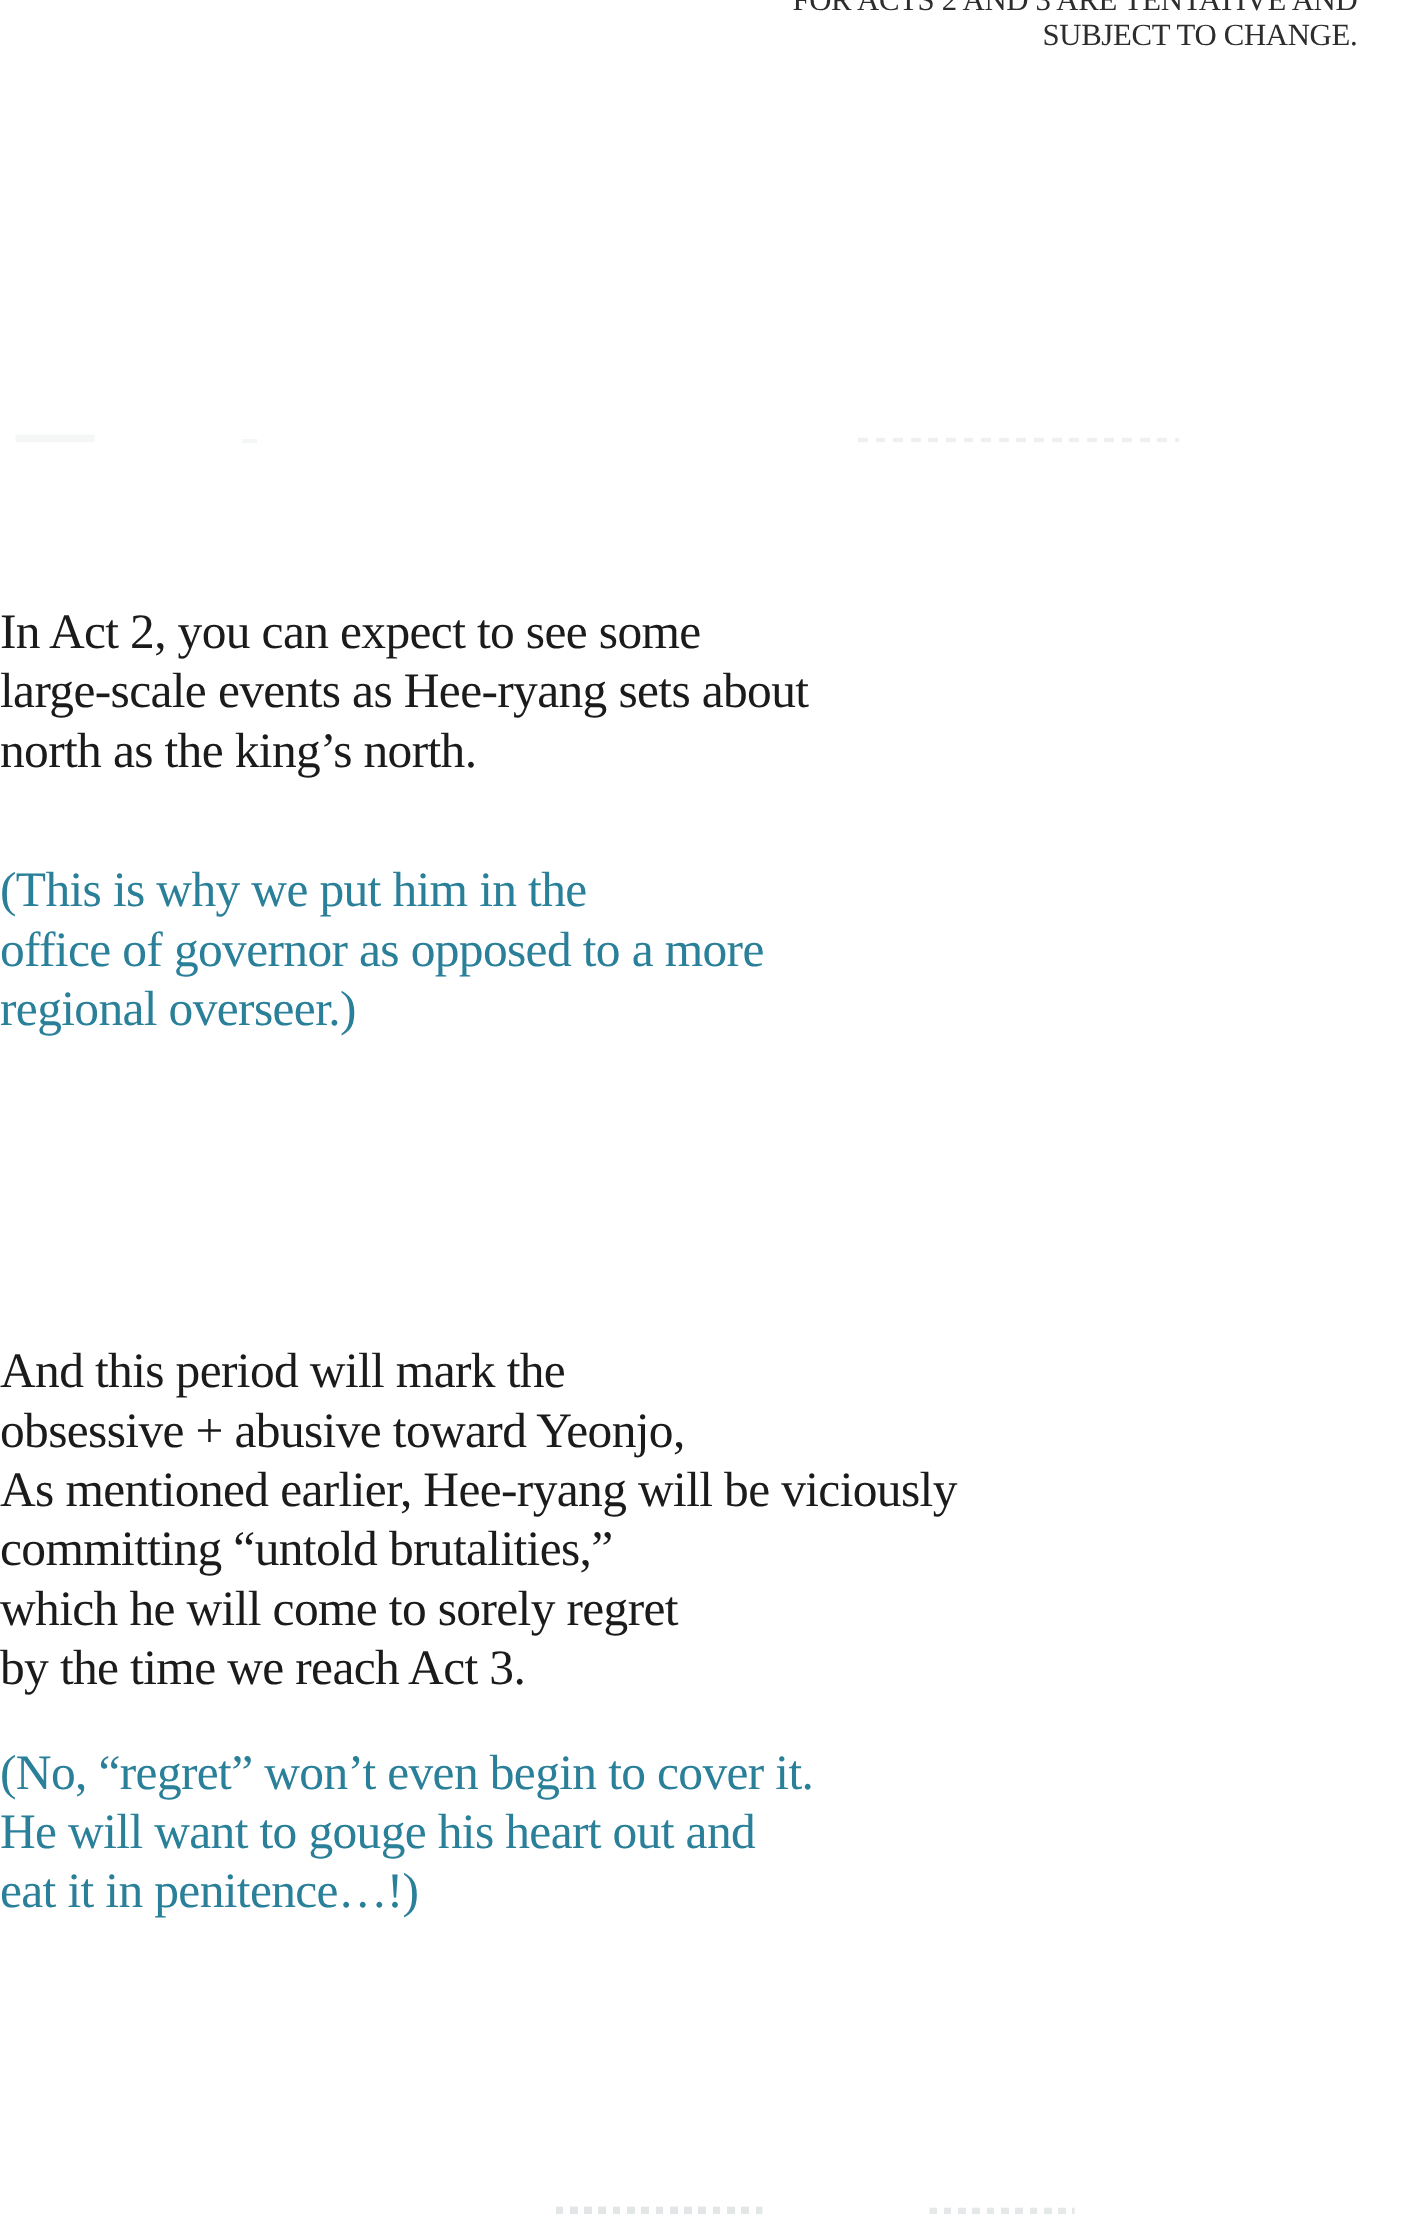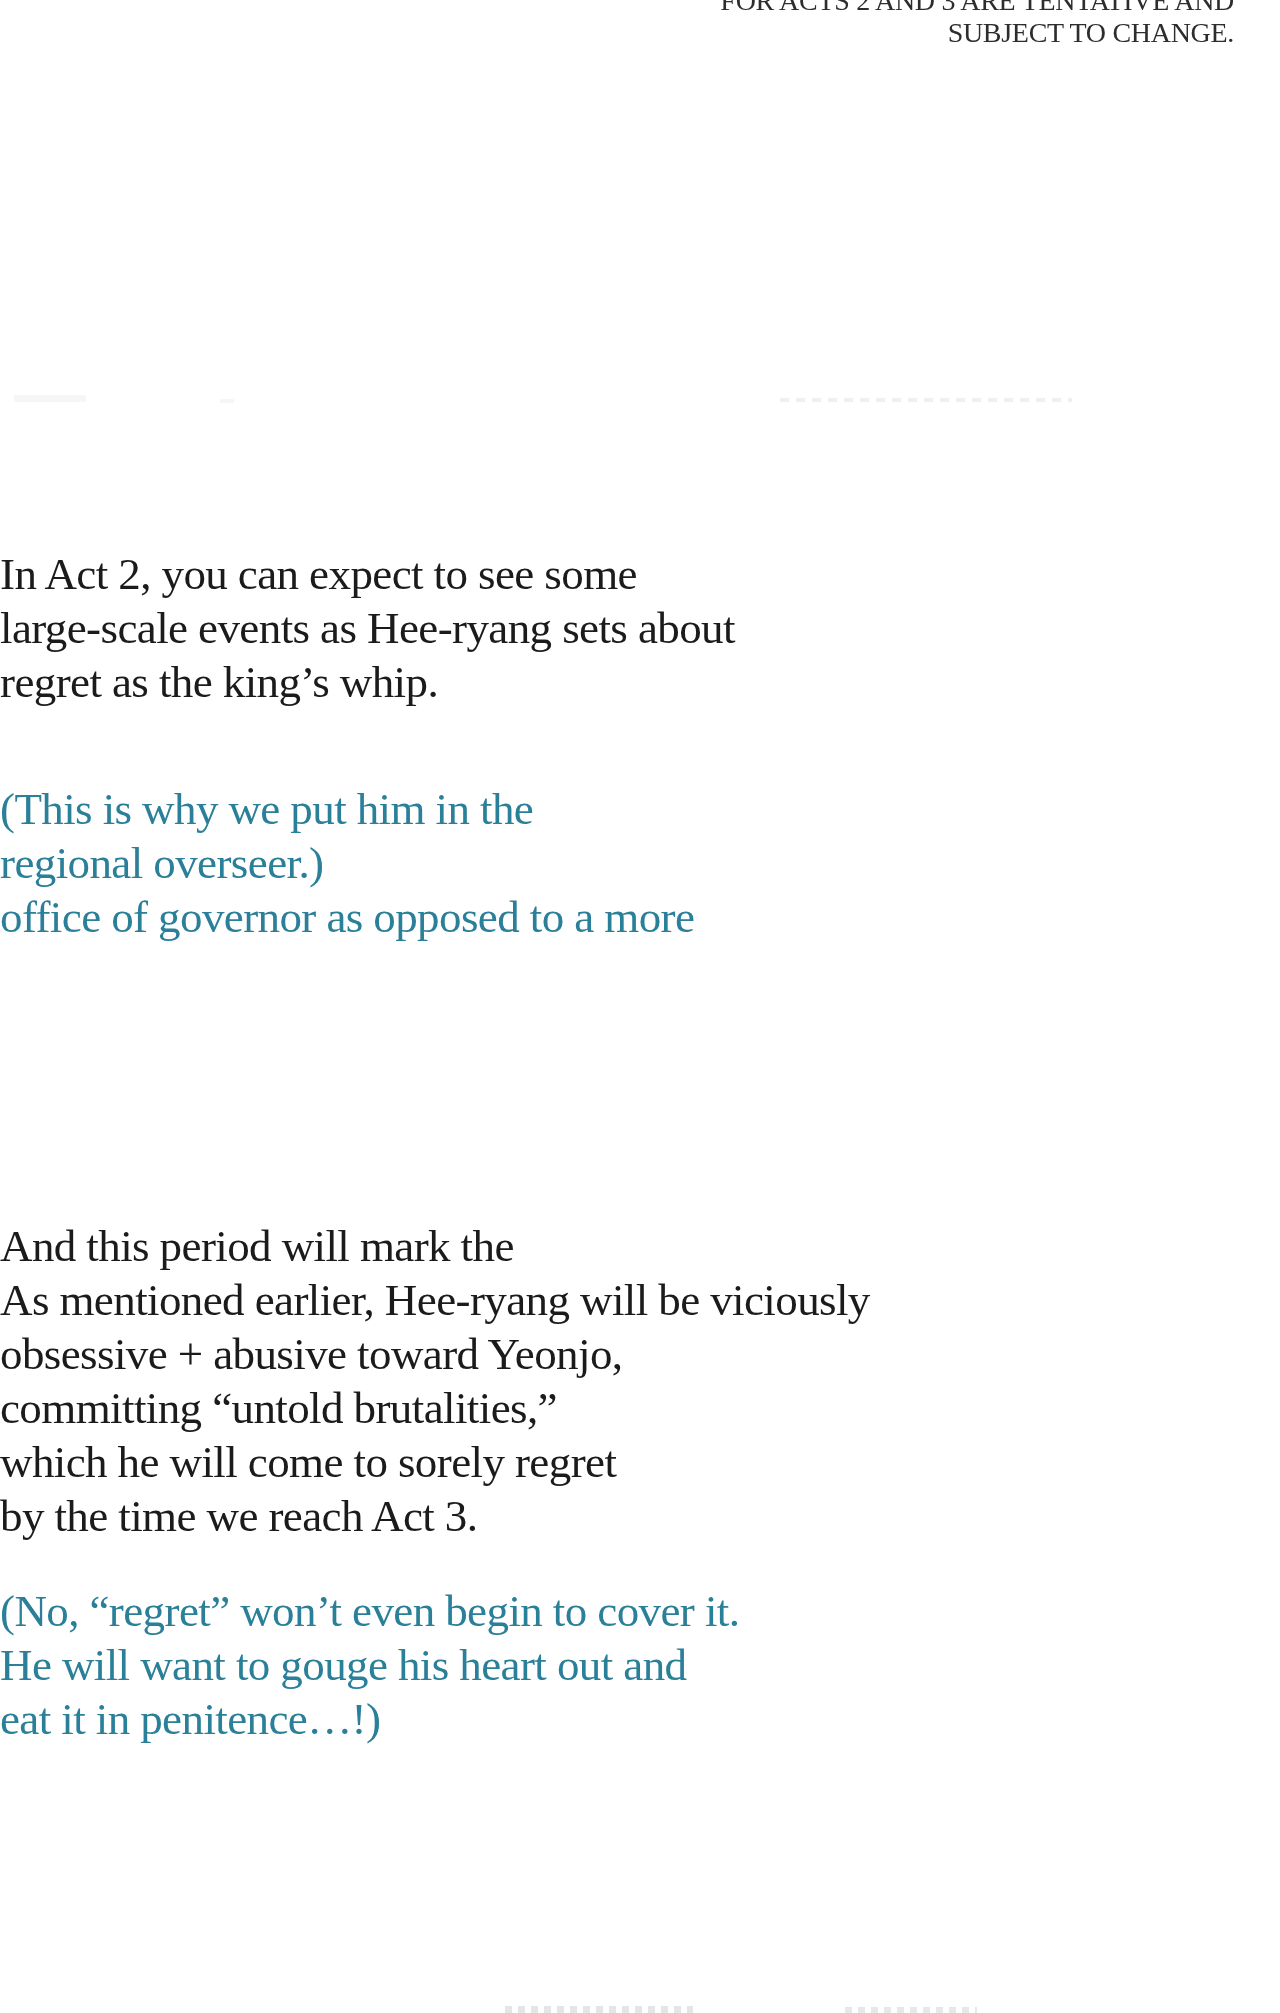--- a/index.html
+++ b/index.html
@@ -67,33 +67,33 @@
     <div>SUBJECT TO CHANGE.</div>
   </div>
 
   <div class="ghost ghost-a"></div>
   <div class="ghost ghost-b"></div>
   <div class="ghost ghost-c"></div>
 
   <div class="para dark p1">
     <div>In Act 2, you can expect to see some</div>
     <div>large-scale events as Hee-ryang sets about</div>
-    <div>regret as the king’s whip.</div>
+    <div>north as the king’s north.</div>
   </div>
 
   <div class="para teal a1">
     <div>(This is why we put him in the</div>
+    <div>office of governor as opposed to a more</div>
     <div>regional overseer.)</div>
-    <div>office of governor as opposed to a more</div>
   </div>
 
   <div class="para dark p2">
     <div>And this period will mark the</div>
+    <div>obsessive + abusive toward Yeonjo,</div>
     <div>As mentioned earlier, Hee-ryang will be viciously</div>
-    <div>obsessive + abusive toward Yeonjo,</div>
     <div>committing “untold brutalities,”</div>
     <div>which he will come to sorely regret</div>
     <div>by the time we reach Act 3.</div>
   </div>
 
   <div class="para teal a2">
     <div>(No, “regret” won’t even begin to cover it.</div>
     <div>He will want to gouge his heart out and</div>
     <div>eat it in penitence…!)</div>
   </div>

